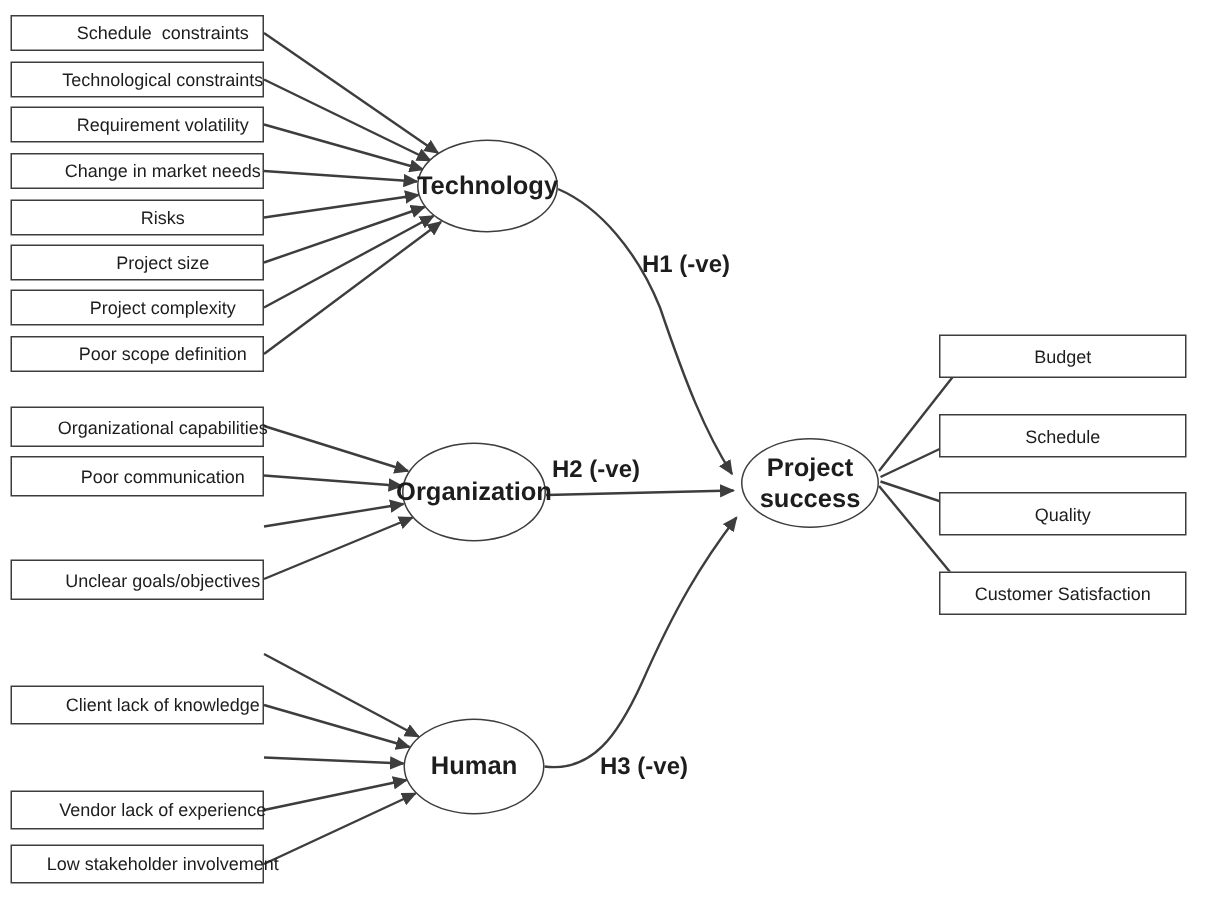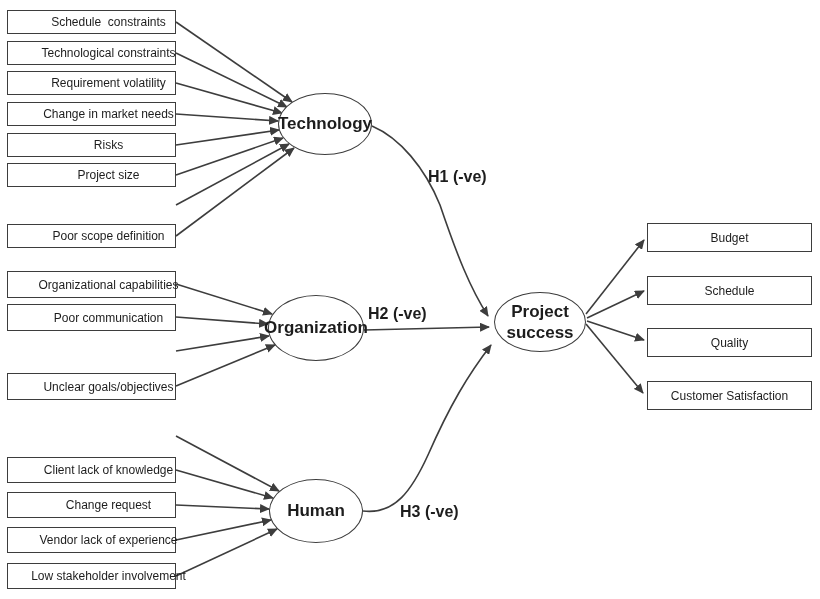--- a/index.html
+++ b/index.html
@@ -24,21 +24,21 @@
     background: #ffffff;
     display: flex;
     align-items: center;
     justify-content: center;
     font-size: 12px;
     white-space: pre;
     text-align: center;
     line-height: 1;
   }
   .lbox { left: 7px; width: 169px; padding-left: 34px; }
-  .rbox { left: 647px; width: 165px; }
+  .rbox { left: 626px; width: 165px; }
   .ellipse {
     position: absolute;
     box-sizing: border-box;
     border: 1.6px solid #3d3d3d;
     border-radius: 50%;
     background: #ffffff;
     display: flex;
     flex-direction: column;
     align-items: center;
     justify-content: center;
@@ -105,28 +105,28 @@
       <line x1="586" y1="324" x2="643" y2="393" marker-end="url(#ah)"></line>
     </g>
   </svg>
 
   <div class="box lbox" style="top:10px;height:24px">Schedule  constraints</div>
   <div class="box lbox" style="top:41px;height:24px">Technological constraints</div>
   <div class="box lbox" style="top:71px;height:24px">Requirement volatility</div>
   <div class="box lbox" style="top:133px;height:24px">Risks</div>
   <div class="box lbox" style="top:102px;height:24px">Change in market needs</div>
   <div class="box lbox" style="top:163px;height:24px">Project size</div>
+  <div class="box lbox" style="top:193px;height:24px">Project complexity</div>
   <div class="box lbox" style="top:224px;height:24px">Poor scope definition</div>
 
   <div class="box lbox" style="top:271px;height:27px">Organizational capabilities</div>
   <div class="box lbox" style="top:304px;height:27px">Poor communication</div>
   <div class="box lbox" style="top:373px;height:27px">Unclear goals/objectives</div>
 
   <div class="box lbox" style="top:457px;height:26px">Client lack of knowledge</div>
-  <div class="box lbox" style="top:492px;height:26px">Change request</div>
   <div class="box lbox" style="top:527px;height:26px">Vendor lack of experience</div>
   <div class="box lbox" style="top:563px;height:26px">Low stakeholder involvement</div>
 
   <div class="ellipse" style="left:278px;top:93px;width:94px;height:62px">
     <span>Technology</span>
   </div>
   <div class="ellipse" style="left:269px;top:479px;width:94px;height:64px">
     <span>Human</span>
   </div>
   <div class="ellipse" style="left:268px;top:295px;width:96px;height:66px">

